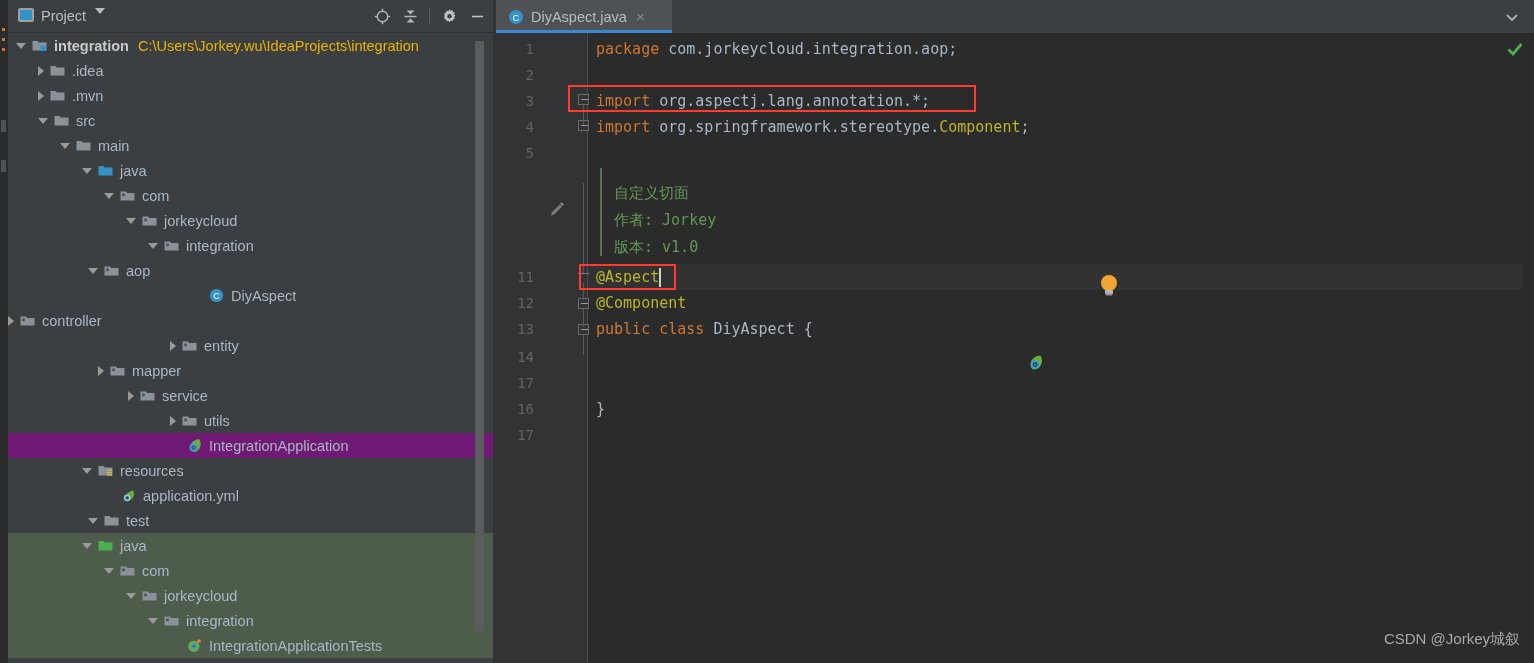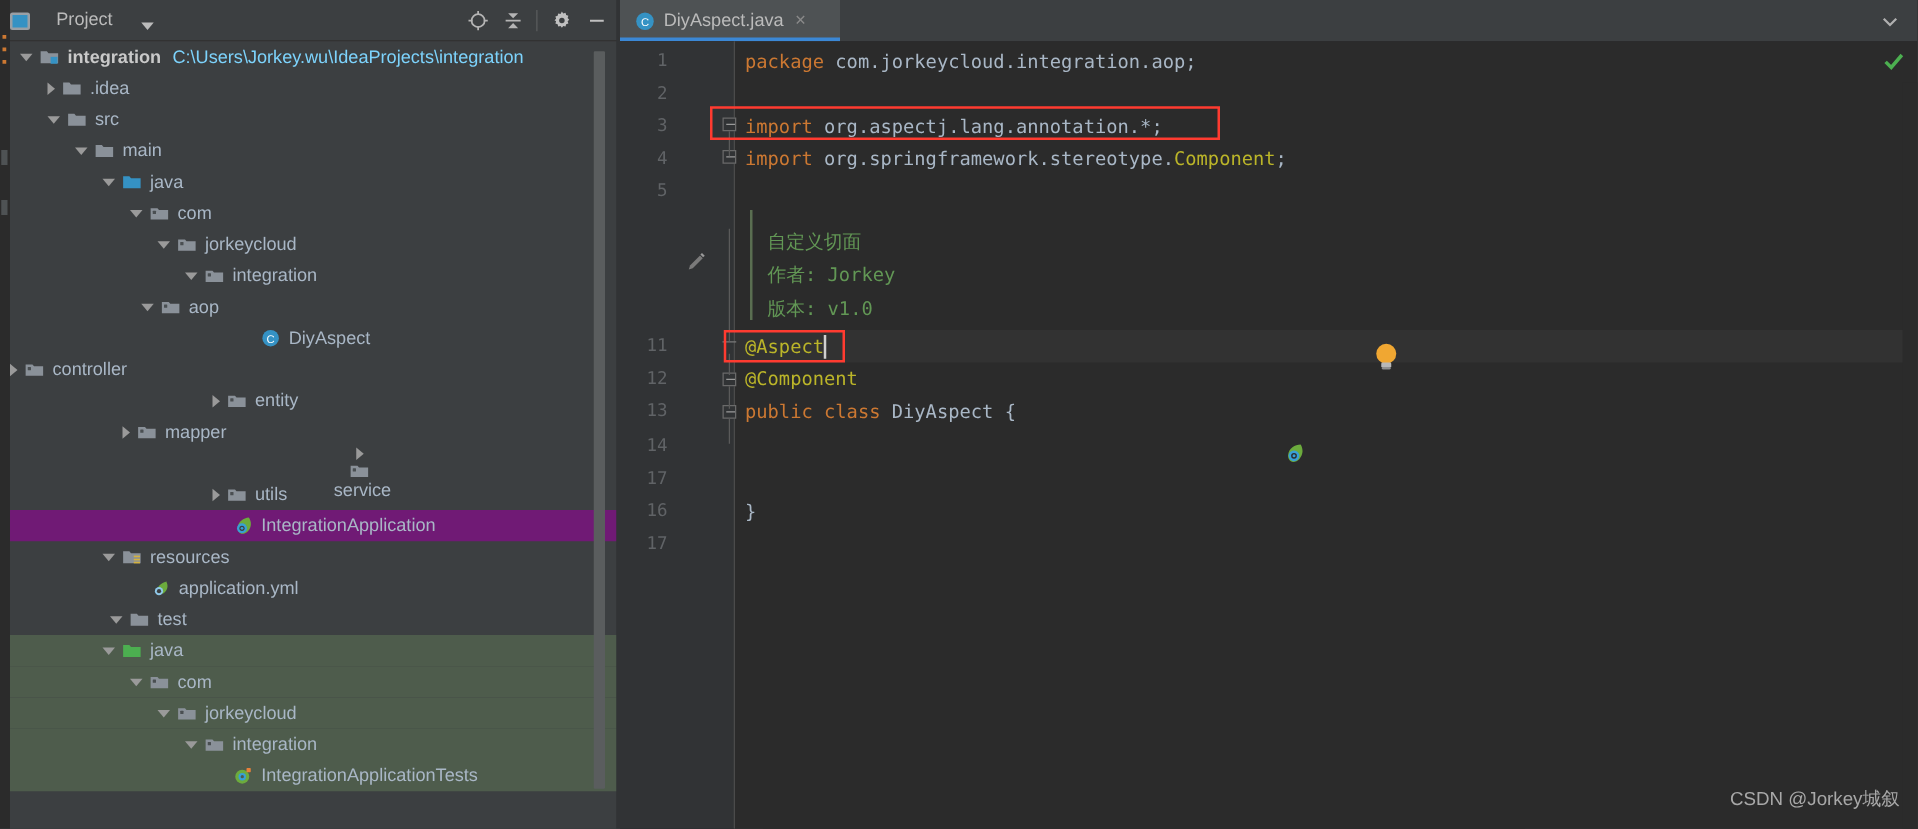--- a/index.html
+++ b/index.html
@@ -19,21 +19,21 @@
   
   .project-panel {
     position: absolute; left: 8px; top: 0; width: 488px; height: 663px;
     background: #3c3f41;
   }
   .panel-header {
     position: relative; height: 33px; width: 488px;
     background: #3c3f41; border-bottom: 1px solid #323232;
     display: flex; align-items: center;
   }
-  .panel-title-group { display: flex; align-items: flex-end; gap: 21px; cursor: default; }
+  .panel-title-group { display: flex; align-items: flex-start; padding-left: 10px; gap: 7px; cursor: default; }
   .panel-title-icon {
     width: 16px; height: 14px; border: 2px solid #9aa0a6; border-radius: 2px;
     background: #3592c4; display:inline-block;
   }
   .panel-title-text { color: #bbbbbb; font-size: 14.5px; }
   .caret-down {
     width:0;height:0;border-left:5px solid transparent;border-right:5px solid transparent;
     border-top:6px solid #bbbbbb; margin-left:2px;
   }
   .panel-actions { position:absolute; right: 6px; top:0; height:33px; display:flex; align-items:center; gap: 2px; }
@@ -49,21 +49,21 @@
   }
   .trow .arrow {
     width: 0; height: 0; flex: none; margin-right: 5px;
   }
   .arrow.closed { border-left: 6px solid #9a9a9a; border-top: 5px solid transparent; border-bottom: 5px solid transparent; }
   .arrow.open { border-top: 6px solid #9a9a9a; border-left: 5px solid transparent; border-right: 5px solid transparent; }
   .arrow.none { width:0; height:0; margin-right:5px; }
   .ticon { flex: none; margin-right: 6px; display: block; }
   .tlabel { color:#a9b7c6; }
   .tlabel.bold { font-weight: bold; color: #c9c9c9; }
-  .tpath { color:#7dd3fc; margin-left: 9px; font-size: 14.5px; }
+  .tpath { color:#eab308; margin-left: 9px; font-size: 14.5px; }
   .trow.selected { background: #701a75; }
   .trow.testbg { background: #4e5c4c; }
 
   
   .panel-scroll { position:absolute; right:12px; top:33px; width:9px; height:630px; background:transparent; }
   .panel-scroll .thumb { position:absolute; top:8px; left:0; width:9px; height:590px; background:#5a5d5e; border-radius:1px; }
   .panel-right-border { position:absolute; right:0; top:0; width:3px; height:663px; background:#313335; }
 
   
   .editor-area { position:absolute; left:496px; top:0; width:1038px; height:663px; background:#2b2b2b; }
@@ -191,20 +191,27 @@
           <span class="tpath">C:\Users\Jorkey.wu\IdeaProjects\integration</span>
         </div>
         <div class="trow" style="padding-left: 30px;">
           <span class="arrow closed"></span>
           <svg width="17" height="17" viewBox="0 0 17 17" class="ticon">
             <path d="M1.5 4h5l1.3 1.6H15.5v8h-14z" fill="#8a9199"></path>
           </svg>
           <span class="tlabel">.idea</span>
         </div>
         <div class="trow" style="padding-left: 30px;">
+          <span class="arrow closed"></span>
+          <svg width="17" height="17" viewBox="0 0 17 17" class="ticon">
+            <path d="M1.5 4h5l1.3 1.6H15.5v8h-14z" fill="#8a9199"></path>
+          </svg>
+          <span class="tlabel">.mvn</span>
+        </div>
+        <div class="trow" style="padding-left: 30px;">
           <span class="arrow open"></span>
           <svg width="17" height="17" viewBox="0 0 17 17" class="ticon">
             <path d="M1.5 4h5l1.3 1.6H15.5v8h-14z" fill="#8a9199"></path>
           </svg>
           <span class="tlabel">src</span>
         </div>
         <div class="trow" style="padding-left: 52px;">
           <span class="arrow open"></span>
           <svg width="17" height="17" viewBox="0 0 17 17" class="ticon">
             <path d="M1.5 4h5l1.3 1.6H15.5v8h-14z" fill="#8a9199"></path>
@@ -235,21 +242,21 @@
           <span class="tlabel">jorkeycloud</span>
         </div>
         <div class="trow" style="padding-left: 140px;">
           <span class="arrow open"></span>
           <svg width="17" height="17" viewBox="0 0 17 17" class="ticon">
             <path d="M1.5 4.5h5.5l1.2 1.4H15.5v7.6h-14z" fill="#8a9199"></path>
             <rect x="3.2" y="6.6" width="2.6" height="2.6" rx="0.4" fill="#4a4f52"></rect>
           </svg>
           <span class="tlabel">integration</span>
         </div>
-        <div class="trow" style="padding-left: 105px;">
+        <div class="trow" style="padding-left: 80px;">
           <span class="arrow open"></span>
           <svg width="17" height="17" viewBox="0 0 17 17" class="ticon">
             <path d="M1.5 4.5h5.5l1.2 1.4H15.5v7.6h-14z" fill="#8a9199"></path>
             <rect x="3.2" y="6.6" width="2.6" height="2.6" rx="0.4" fill="#4a4f52"></rect>
           </svg>
           <span class="tlabel">aop</span>
         </div>
         <div class="trow" style="padding-left: 184px;">
           <span class="arrow none" style="width: 11px;"></span>
           <svg width="17" height="17" viewBox="0 0 17 17" class="ticon">
@@ -275,21 +282,21 @@
           <span class="tlabel">entity</span>
         </div>
         <div class="trow" style="padding-left: 90px;">
           <span class="arrow closed"></span>
           <svg width="17" height="17" viewBox="0 0 17 17" class="ticon">
             <path d="M1.5 4.5h5.5l1.2 1.4H15.5v7.6h-14z" fill="#8a9199"></path>
             <rect x="3.2" y="6.6" width="2.6" height="2.6" rx="0.4" fill="#4a4f52"></rect>
           </svg>
           <span class="tlabel">mapper</span>
         </div>
-        <div class="trow" style="padding-left: 76px; flex-direction: column;">
+        <div class="trow" style="padding-left: 120px;">
           <span class="arrow closed"></span>
           <svg width="17" height="17" viewBox="0 0 17 17" class="ticon">
             <path d="M1.5 4.5h5.5l1.2 1.4H15.5v7.6h-14z" fill="#8a9199"></path>
             <rect x="3.2" y="6.6" width="2.6" height="2.6" rx="0.4" fill="#4a4f52"></rect>
           </svg>
           <span class="tlabel">service</span>
         </div>
         <div class="trow" style="padding-left: 162px;">
           <span class="arrow closed"></span>
           <svg width="17" height="17" viewBox="0 0 17 17" class="ticon">

